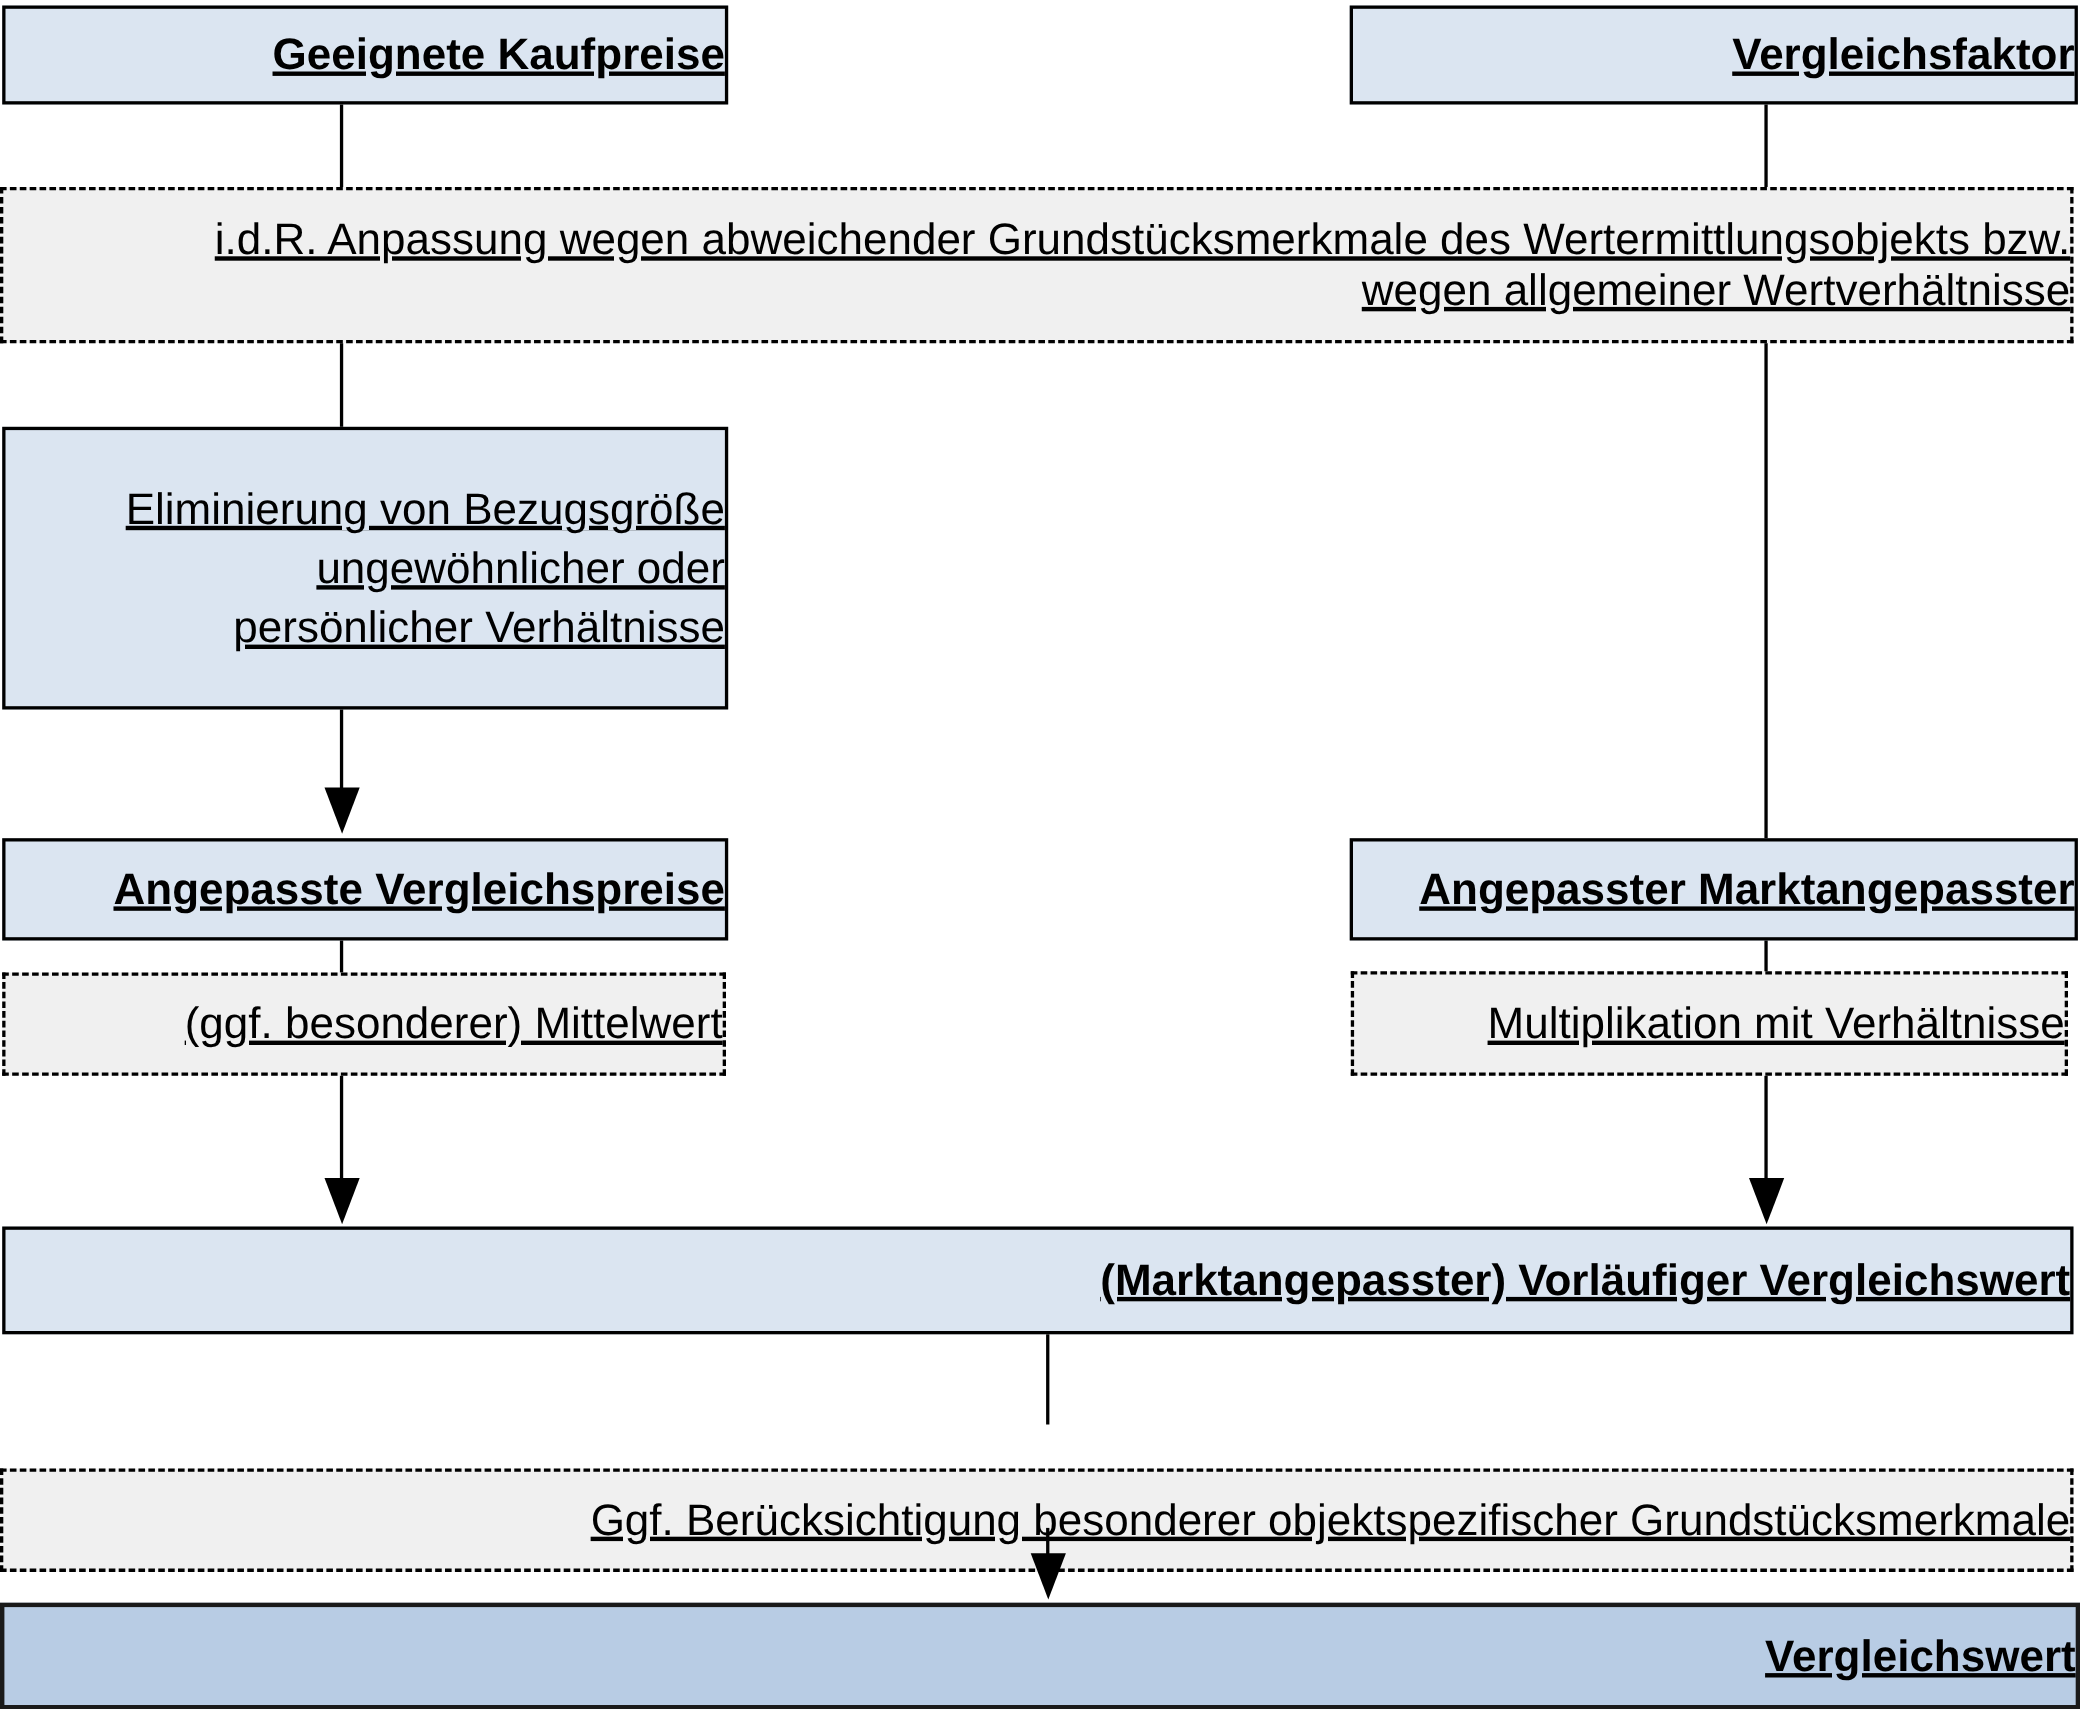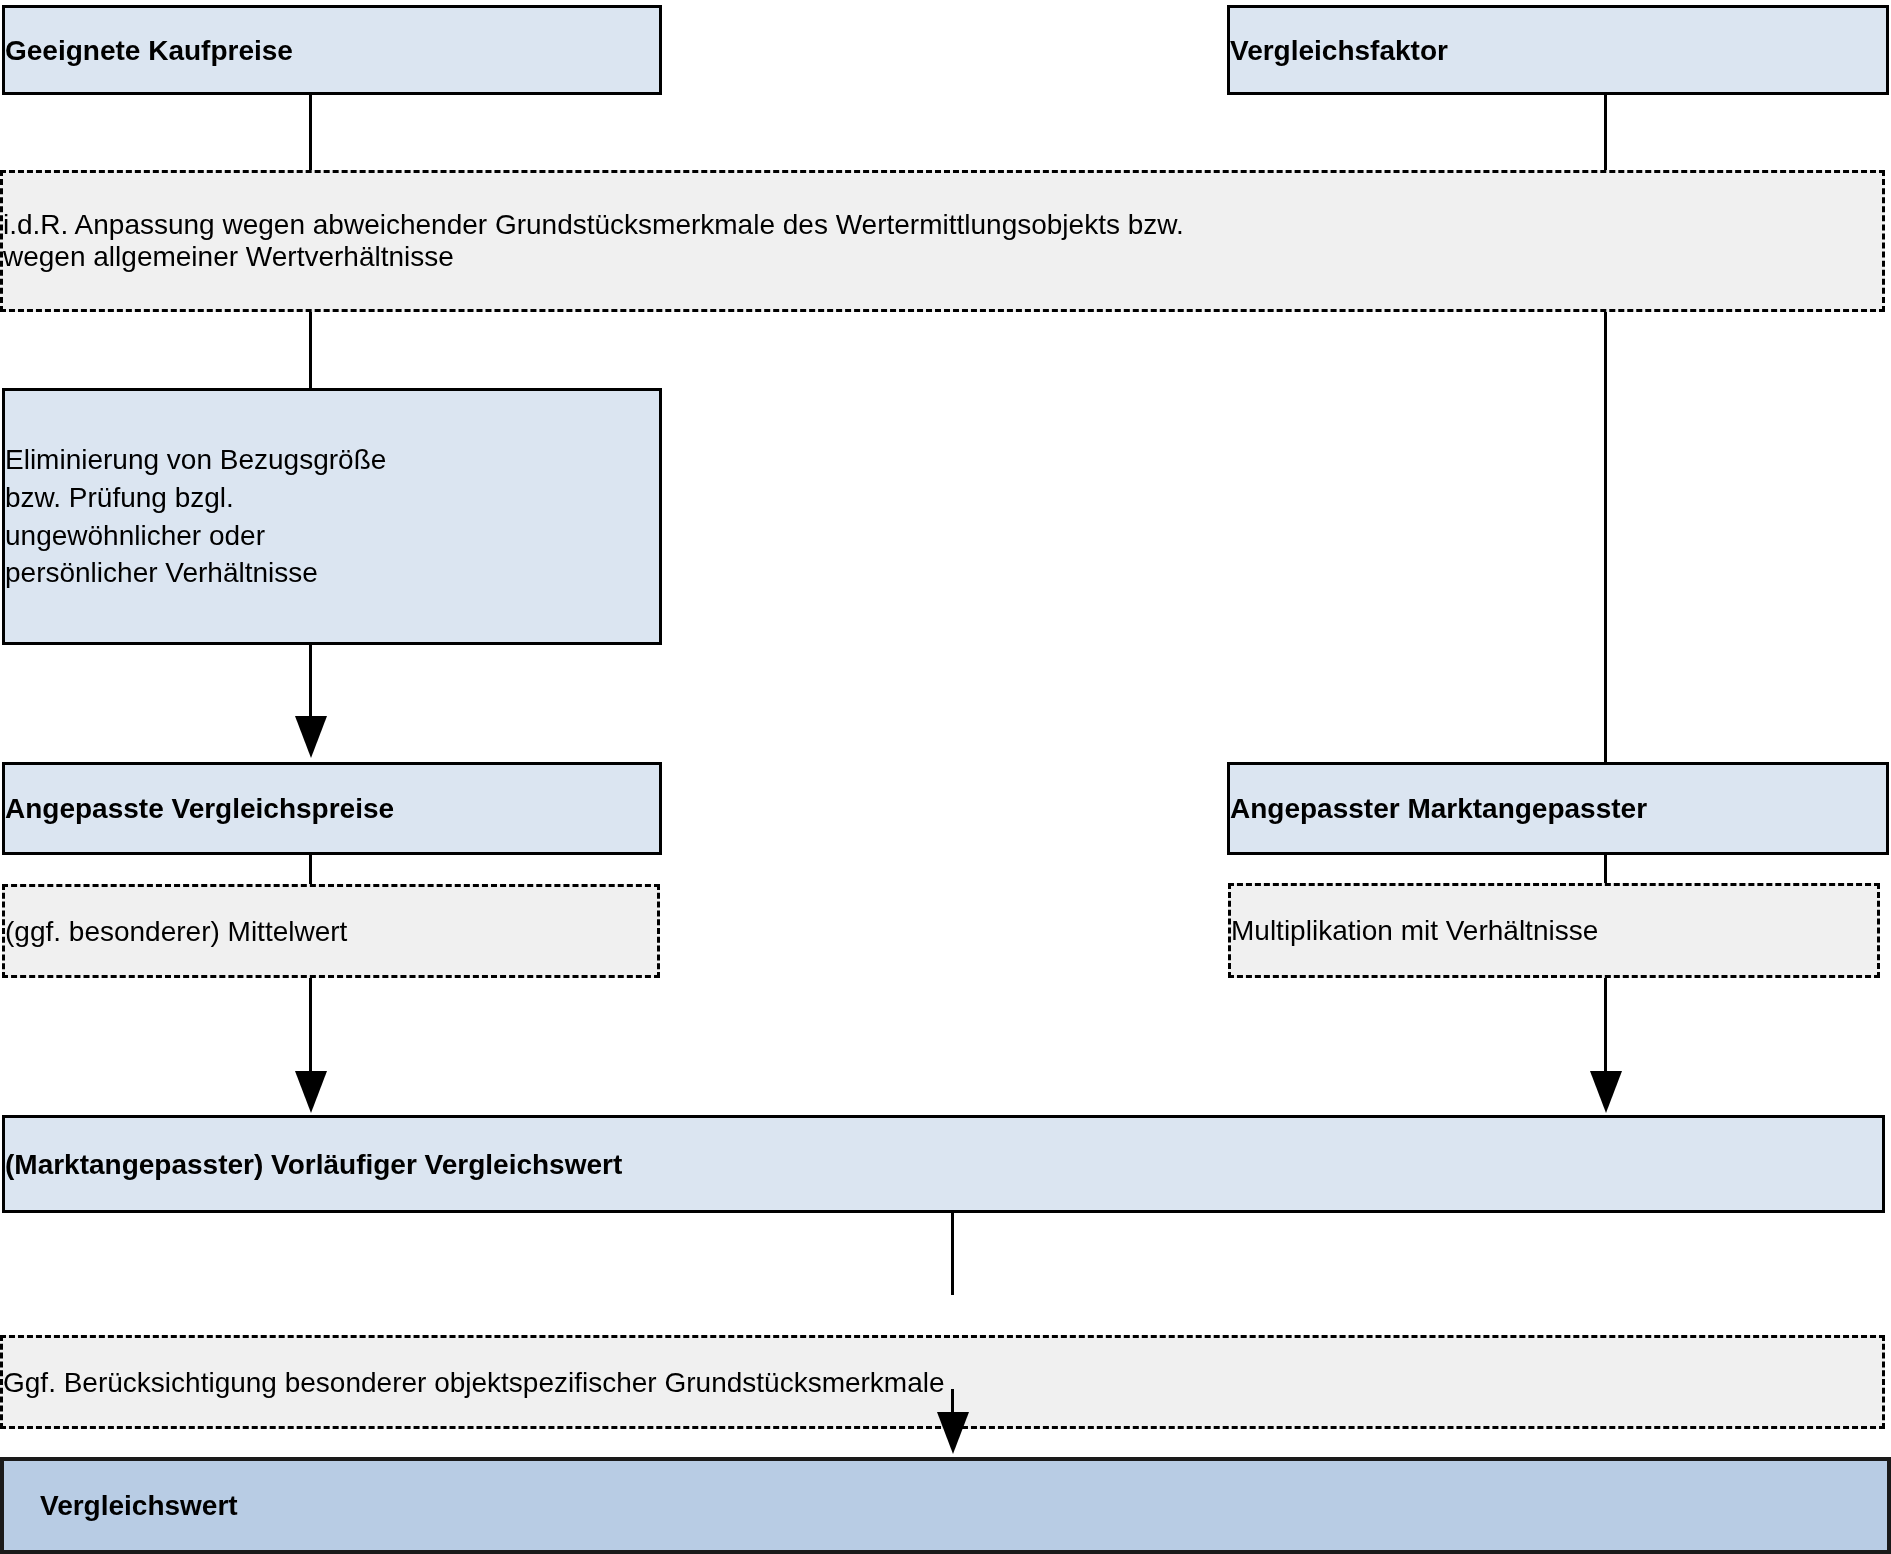--- a/index.html
+++ b/index.html
@@ -10,25 +10,26 @@
     background: #ffffff;
     overflow: hidden;
     font-family: "Liberation Sans", sans-serif;
     color: #000000;
   }
   .node {
     position: absolute;
     box-sizing: border-box;
     display: flex;
     flex-direction: column;
-    align-items: flex-start;
+    align-items: flex-end;
     justify-content: center;
     text-align: center;
-    font-size: 28px;
+    font-size: 40px;
     line-height: 1.25;
+    text-decoration: underline;
   }
   .solid-blue {
     background: #dbe5f1;
     border: 3px solid #000000;
   }
   .dashed-gray {
     background: #f0f0f0;
     border: 3px dashed #000000;
   }
   .dark-blue {
@@ -67,21 +68,20 @@
     <span class="line">Vergleichsfaktor</span>
   </div>
 
   <div class="node dashed-gray lh-tight" style="left:0px; top:170px; width:1885px; height:142px;">
     <span class="line">i.d.R. Anpassung wegen abweichender Grundstücksmerkmale des Wertermittlungsobjekts bzw.</span>
     <span class="line">wegen allgemeiner Wertverhältnisse</span>
   </div>
 
   <div class="node solid-blue lh-loose" style="left:2px; top:388px; width:660px; height:257px;">
     <span class="line">Eliminierung von Bezugsgröße</span>
-    <span class="line">bzw. Prüfung bzgl.</span>
     <span class="line">ungewöhnlicher oder</span>
     <span class="line">persönlicher Verhältnisse</span>
   </div>
 
   <div class="node solid-blue bold" style="left:2px; top:762px; width:660px; height:93px;">
     <span class="line">Angepasste Vergleichspreise</span>
   </div>
 
   <div class="node dashed-gray" style="left:2px; top:884px; width:658px; height:94px;">
     <span class="line">(ggf. besonderer) Mittelwert</span>

